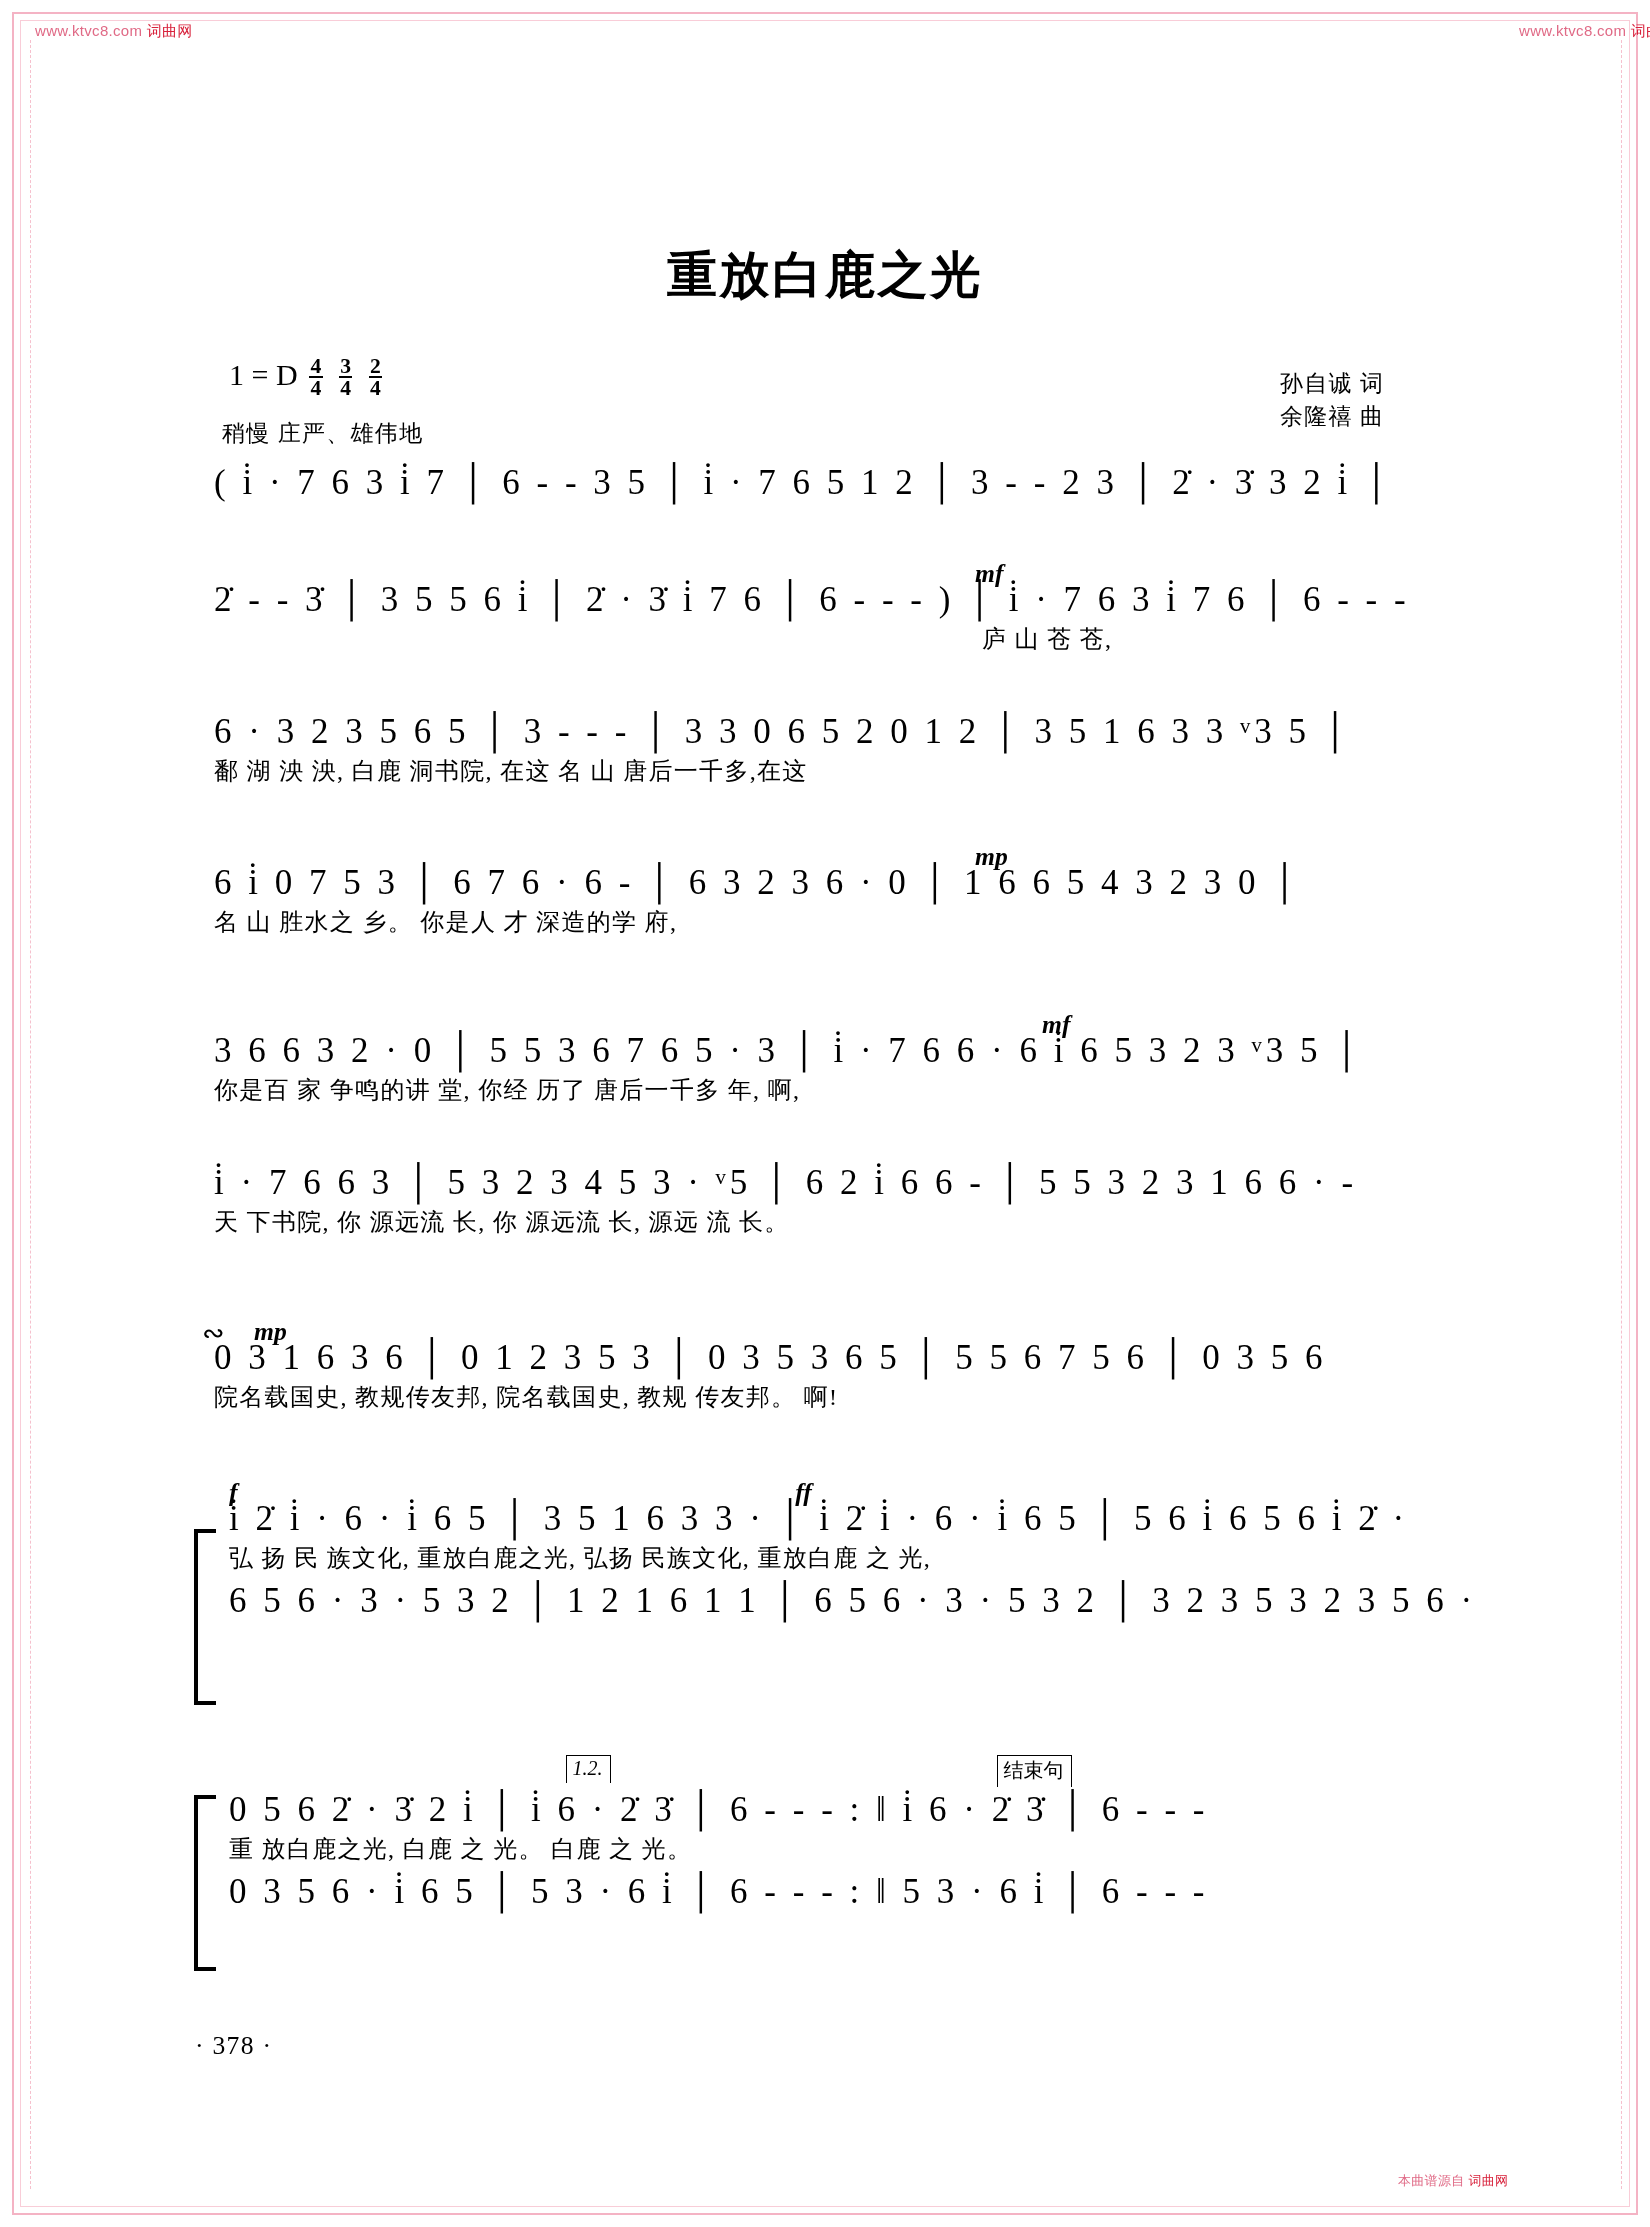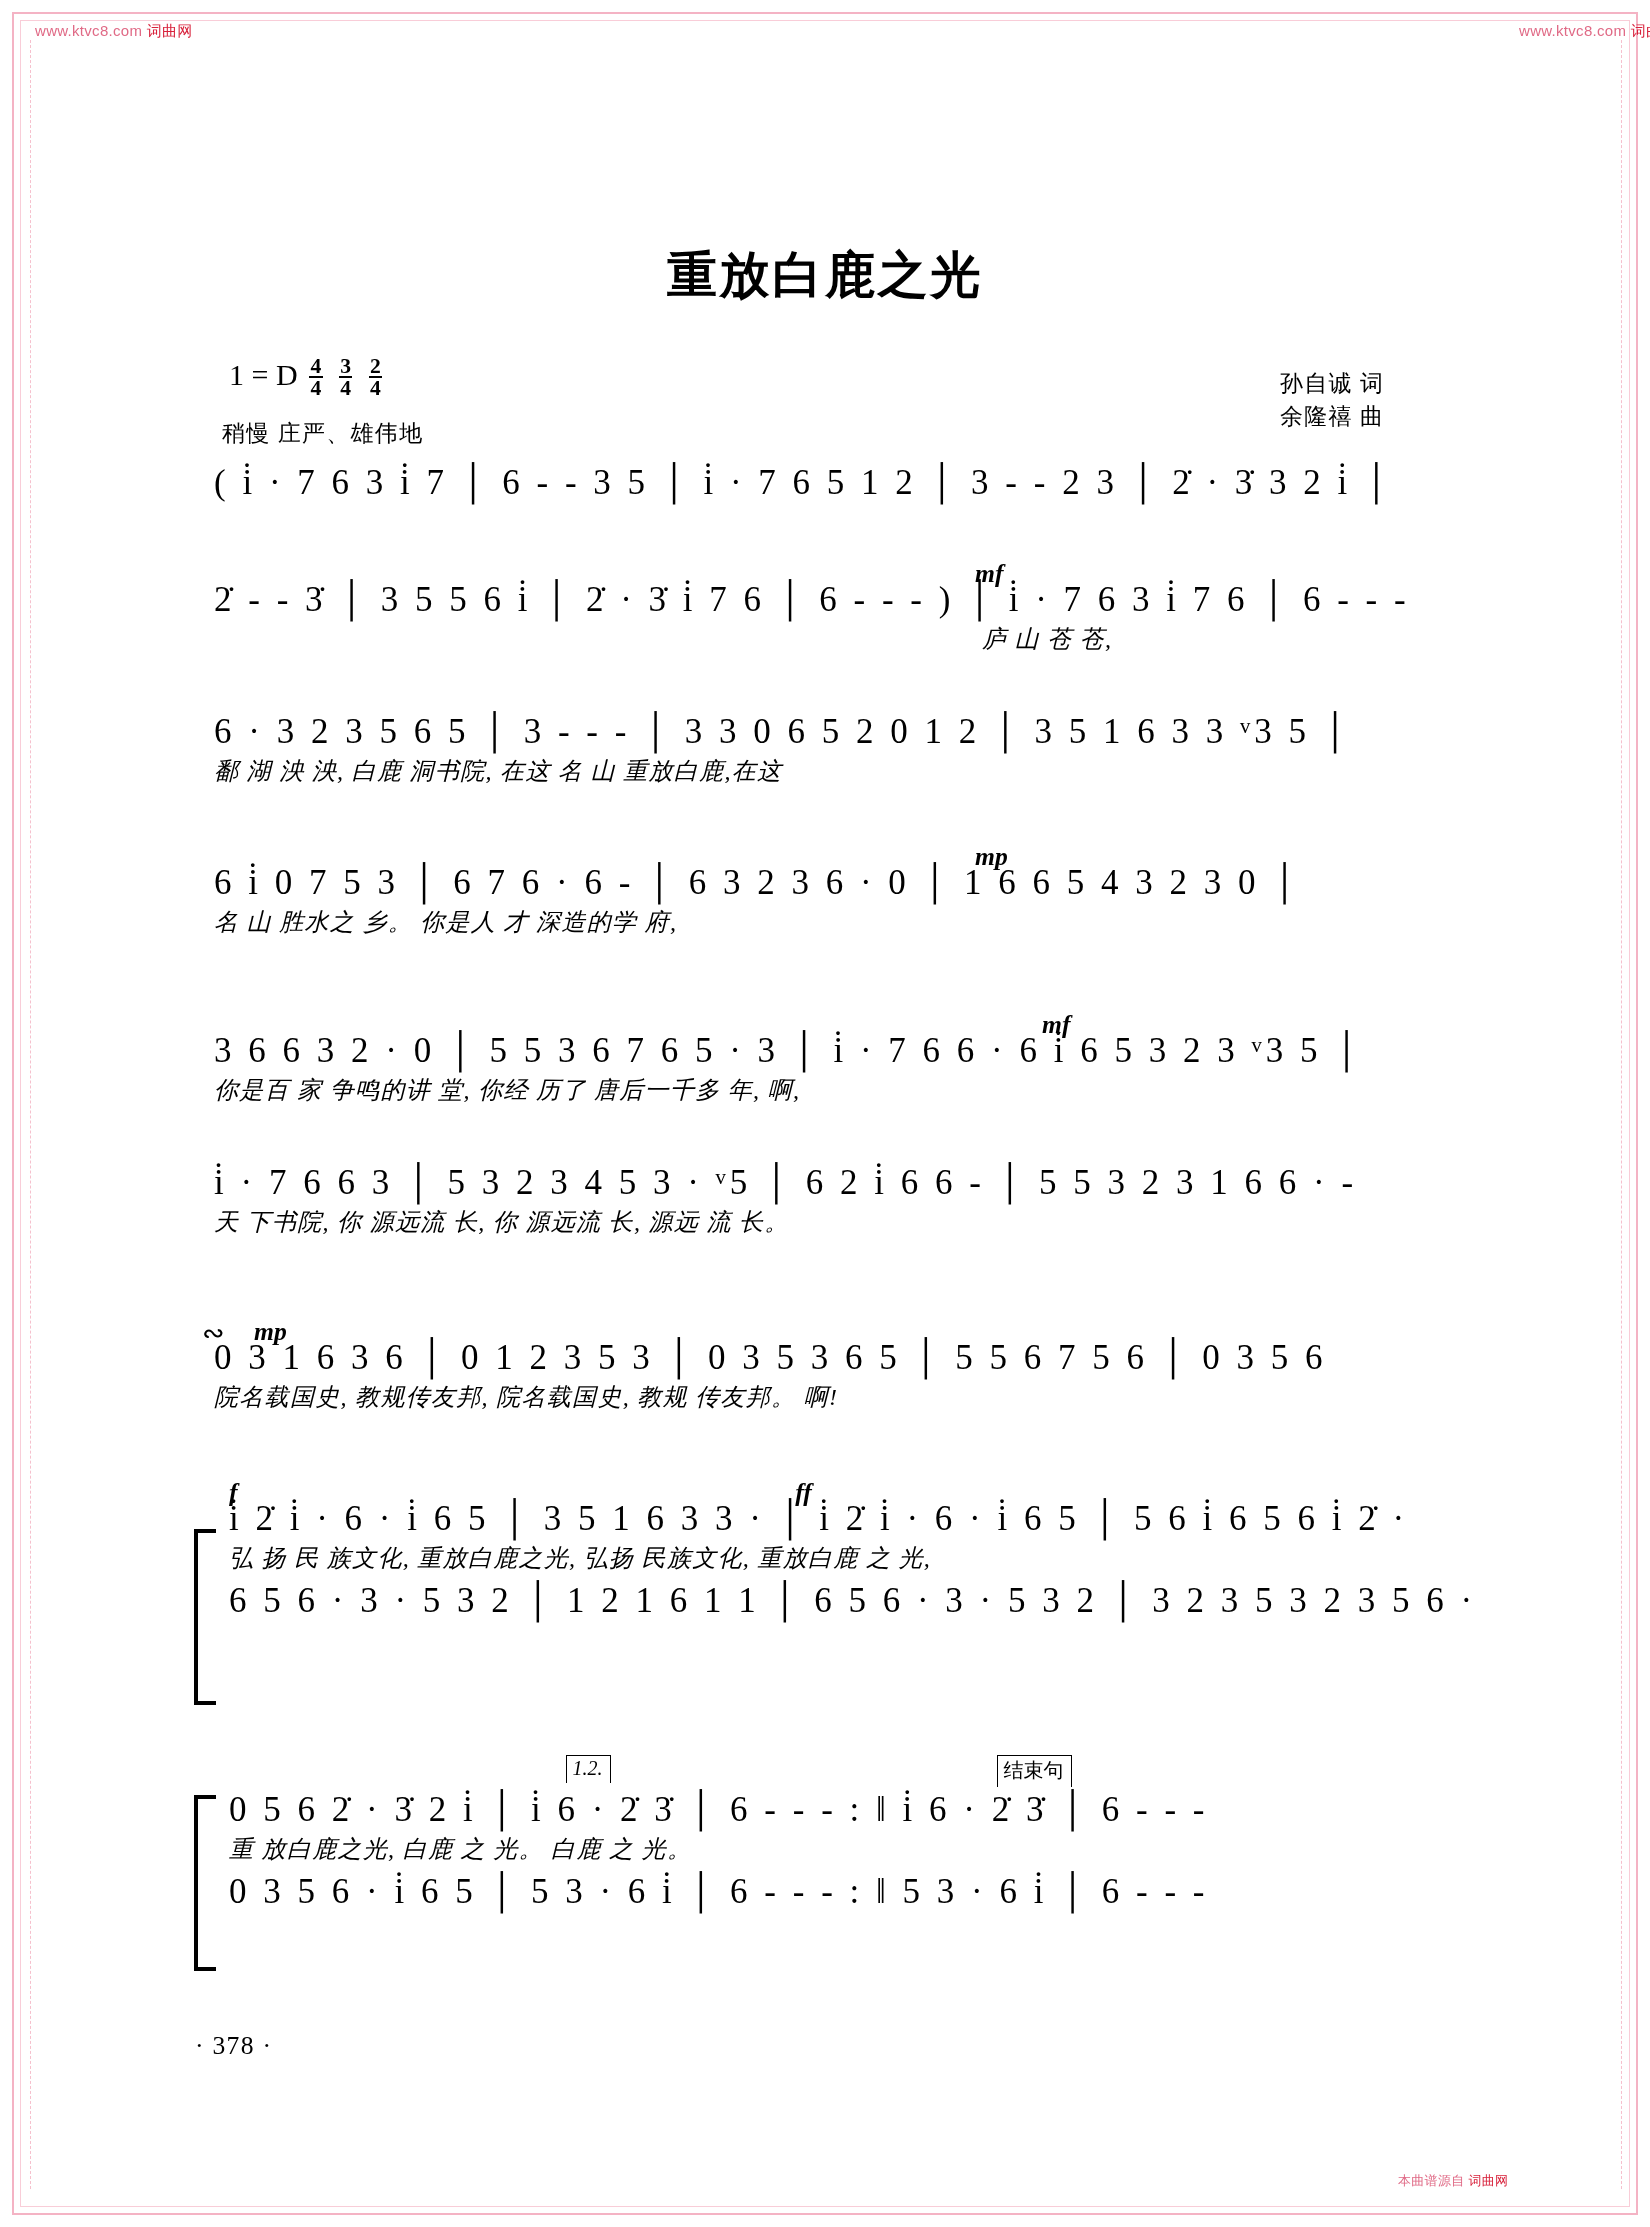--- a/index.html
+++ b/index.html
@@ -112,21 +112,20 @@
     letter-spacing:0;
     white-space:nowrap;
     line-height:1.0;
   }
   .lyric{
     font-size:24px;
     letter-spacing:1.3px;
     white-space:nowrap;
     margin-top:9.4px;
     line-height:1.1;
-    font-style:italic;
   }
   .dyn{
     font-style:italic;
     font-weight:bold;
     font-family:"Liberation Serif", serif;
     font-size:25.6px;
   }
   .dynline{
     height:23px;
     font-size:23px;
@@ -219,21 +218,21 @@
 <div class="system" style="top:559px;">
   <div class="dynline" style="margin-left:761px;">
     <span class="dyn">mf</span>
   </div>
   <div class="notes mono-sp">2̇ - - 3̇ │ 3 5 5 6 i̇ │ 2̇ · 3̇ i̇ 7 6 │ 6 - - - ) │ i̇ ·  7 6 3 i̇ 7 6 │ 6 - - -</div>
   <div class="lyric" style="margin-left:768px;">庐 山 苍       苍,</div>
 </div>
 
 <div class="system" style="top:714px;">
   <div class="notes mono-sp">6 ·  3 2 3 5 6 5 │ 3 - - - │ 3 3 0 6 5 2 0 1 2 │ 3  5  1 6 3 3 ᵛ3 5 │</div>
-  <div class="lyric">鄱 湖 泱        泱,     白鹿  洞书院,  在这 名 山  重放白鹿,在这</div>
+  <div class="lyric">鄱 湖 泱        泱,     白鹿  洞书院,  在这 名 山  唐后一千多,在这</div>
 </div>
 
 <div class="system" style="top:842px;">
   <div class="dynline" style="margin-left:761px;">
     <span class="dyn">mp</span>
   </div>
   <div class="notes mono-sp">6 i̇ 0 7 5 3 │ 6 7 6 ·  6 - │ 6 3 2 3 6 · 0 │ 1 6 6 5 4 3 2 3 0 │</div>
   <div class="lyric">名 山   胜水之 乡。       你是人 才     深造的学   府,</div>
 </div>
 

